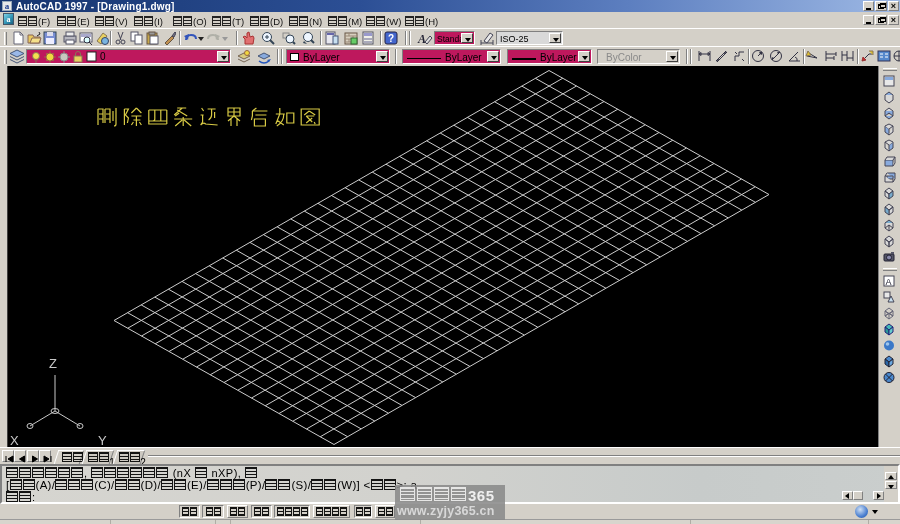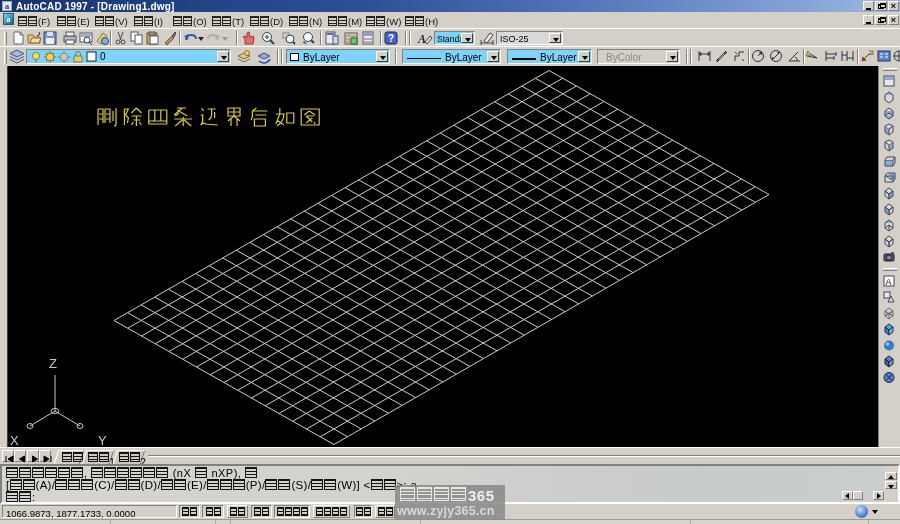--- a/index.html
+++ b/index.html
@@ -4,21 +4,21 @@
  font-family:"Liberation Sans",sans-serif;}
 *{box-sizing:border-box}
 .abs{position:absolute}
 
 .c{display:inline-block;vertical-align:top;border:1px solid currentColor;
  background-image:repeating-linear-gradient(to bottom,currentColor 0 1px,transparent 1px 3.2px);
  background-size:100% 100%;background-repeat:repeat;opacity:0.9}
 .raised{border-top:1px solid #fff;border-left:1px solid #fff;border-right:1px solid #808080;border-bottom:1px solid #808080;background:#d4d0c8}
 .sunken{border-top:1px solid #808080;border-left:1px solid #808080;border-right:1px solid #fff;border-bottom:1px solid #fff}
 .grip{width:3px;border-left:1px solid #fff;border-right:1px solid #808080;margin:1px 2px}
-.combo{position:absolute;background:#7dd3fc;border-top:1px solid #808080;border-left:1px solid #808080;border-right:1px solid #fff;border-bottom:1px solid #fff}
+.combo{position:absolute;background:#be185d;border-top:1px solid #808080;border-left:1px solid #808080;border-right:1px solid #fff;border-bottom:1px solid #fff}
 .darr{position:absolute;right:1px;top:1px;bottom:1px;width:12px;background:#d4d0c8;
  border-top:1px solid #fff;border-left:1px solid #fff;border-right:1px solid #404040;border-bottom:1px solid #404040;}
 .darr:after{content:"";position:absolute;left:3px;top:4px;border:3px solid transparent;border-top:4px solid #000}
 </style></head>
 <body>
 
 <div class="abs" id="titlebar" style="left:0;top:0;width:900px;height:12px;background:linear-gradient(90deg,#16356f 0%,#2c4f95 40%,#5d7fc0 70%,#9db8e4 100%)">
  <div class="abs" style="left:2px;top:1px;width:10px;height:10px;background:#e8e8e8;border:1px solid #9ab;font:bold 9px 'Liberation Serif',serif;color:#1b3a8c;line-height:8px;text-align:center">a</div>
  <div class="abs" style="left:16px;top:1px;color:#fff;font:bold 10px 'Liberation Sans',sans-serif;letter-spacing:0.2px">AutoCAD 1997 - [Drawing1.dwg]</div>
  <div class="abs raised" style="left:863px;top:1px;width:11px;height:10px">
@@ -486,21 +486,20 @@
  <div class="abs raised" style="left:840px;top:25px;width:11px;height:9px">
       <div class="abs" style="left:2px;top:1px;border:3px solid transparent;border-right:4px solid #000;border-left:none"></div>
     </div>
  <div class="abs raised" style="left:851px;top:25px;width:10px;height:9px"></div>
  <div class="abs raised" style="left:871px;top:25px;width:11px;height:9px">
       <div class="abs" style="left:3px;top:1px;border:3px solid transparent;border-left:4px solid #000;border-right:none"></div>
     </div>
 </div>
 
 <div class="abs" id="status" style="left:0;top:504px;width:900px;height:15px;background:#d4d0c8;color:#000">
- <div class="abs sunken" style="left:2px;top:1px;width:175px;height:13px;font:9.5px 'Liberation Sans';padding:2px 0 0 3px;letter-spacing:0px">1066.9873, 1877.1733, 0.0000</div>
  <div class="abs sunken" style="left:179px;top:1px;width:21px;height:13px;text-align:center;padding-top:1px"><span class="c" style="width:7px;height:9px;margin:0 0.5px"></span><span class="c" style="width:7px;height:9px;margin:0 0.5px"></span></div>
 <div class="abs sunken" style="left:202px;top:1px;width:22px;height:13px;text-align:center;padding-top:1px"><span class="c" style="width:7px;height:9px;margin:0 0.5px"></span><span class="c" style="width:7px;height:9px;margin:0 0.5px"></span></div>
 <div class="abs raised" style="left:227px;top:1px;width:21px;height:13px;text-align:center;padding-top:1px"><span class="c" style="width:7px;height:9px;margin:0 0.5px"></span><span class="c" style="width:7px;height:9px;margin:0 0.5px"></span></div>
 <div class="abs sunken" style="left:251px;top:1px;width:21px;height:13px;text-align:center;padding-top:1px"><span class="c" style="width:7px;height:9px;margin:0 0.5px"></span><span class="c" style="width:7px;height:9px;margin:0 0.5px"></span></div>
 <div class="abs sunken" style="left:274px;top:1px;width:36px;height:13px;text-align:center;padding-top:1px"><span class="c" style="width:7px;height:9px;margin:0 0.5px"></span><span class="c" style="width:7px;height:9px;margin:0 0.5px"></span><span class="c" style="width:7px;height:9px;margin:0 0.5px"></span><span class="c" style="width:7px;height:9px;margin:0 0.5px"></span></div>
 <div class="abs raised" style="left:313px;top:1px;width:37px;height:13px;text-align:center;padding-top:1px"><span class="c" style="width:7px;height:9px;margin:0 0.5px"></span><span class="c" style="width:7px;height:9px;margin:0 0.5px"></span><span class="c" style="width:7px;height:9px;margin:0 0.5px"></span><span class="c" style="width:7px;height:9px;margin:0 0.5px"></span></div>
 <div class="abs sunken" style="left:354px;top:1px;width:18px;height:13px;text-align:center;padding-top:1px"><span class="c" style="width:7px;height:9px;margin:0 0.5px"></span><span class="c" style="width:7px;height:9px;margin:0 0.5px"></span></div>
 <div class="abs raised" style="left:375px;top:1px;width:20px;height:13px;text-align:center;padding-top:1px"><span class="c" style="width:7px;height:9px;margin:0 0.5px"></span><span class="c" style="width:7px;height:9px;margin:0 0.5px"></span></div>
  <div class="abs" style="left:855px;top:1px;width:13px;height:13px;border-radius:7px;background:radial-gradient(circle at 40% 35%,#cfe0f4,#4a7fd0 60%,#1b4fa0)"></div>
  <div class="abs" style="left:872px;top:6px;border:3px solid transparent;border-top:4px solid #000"></div>

